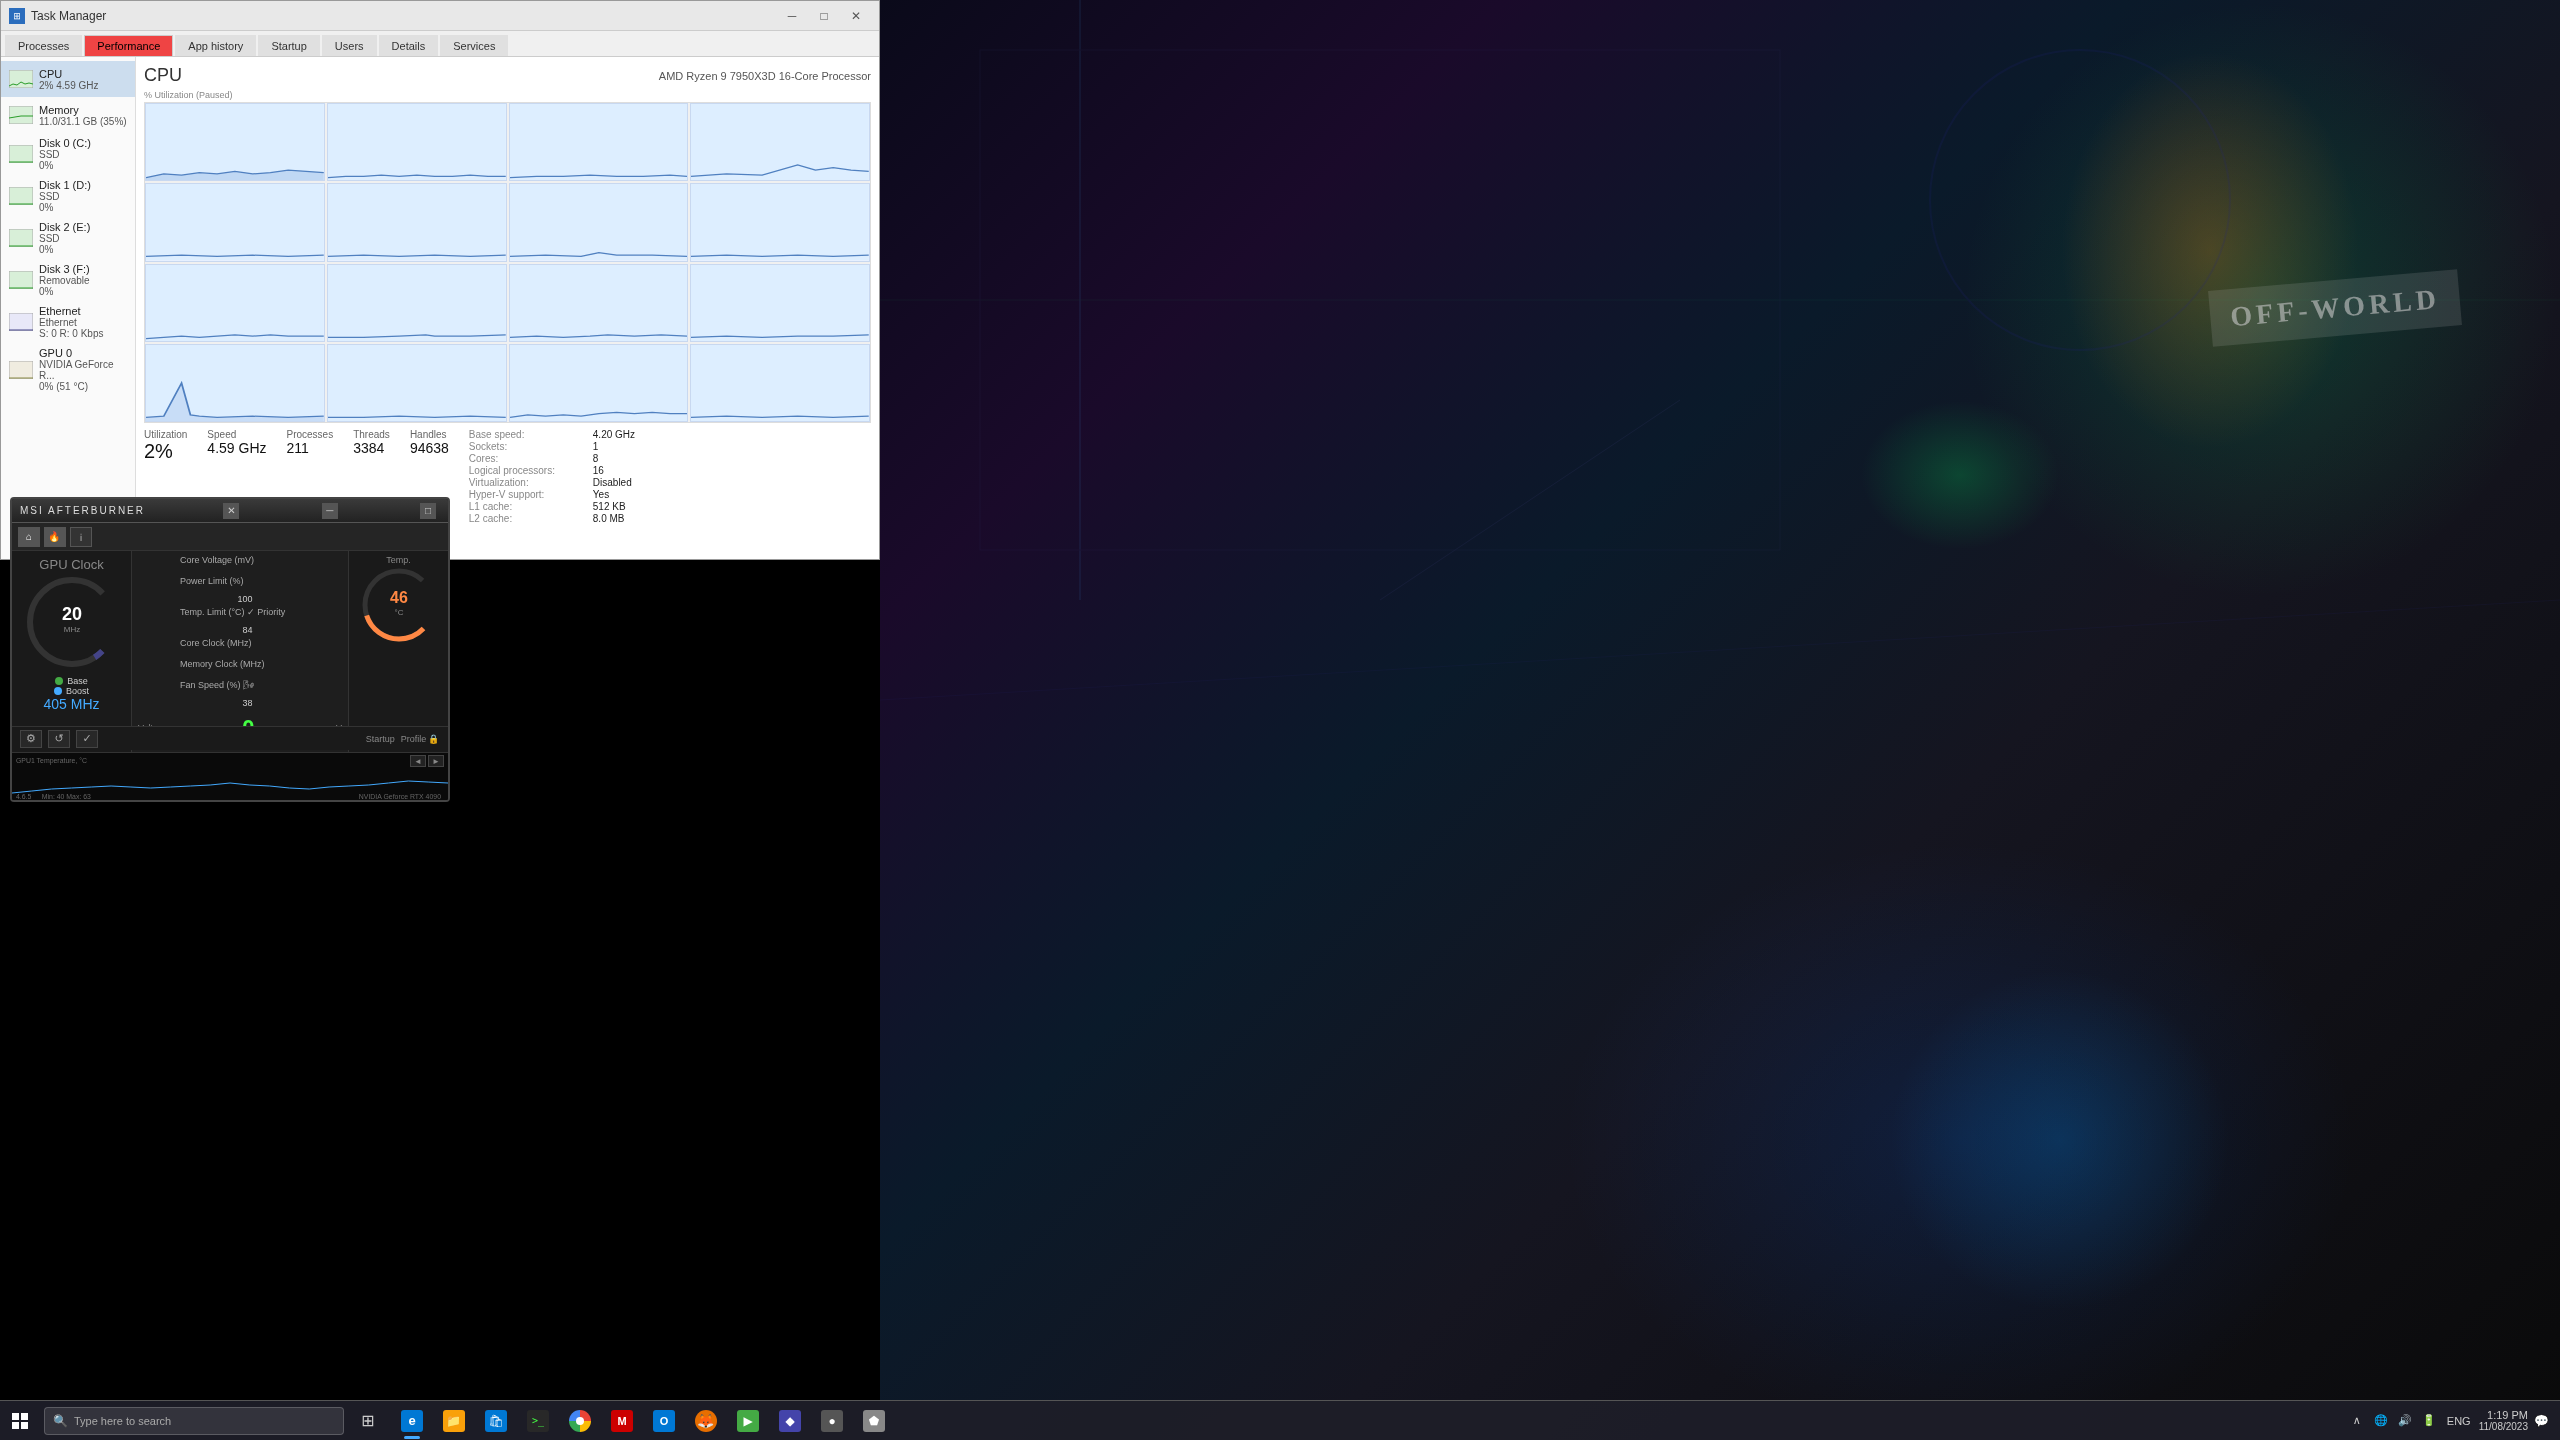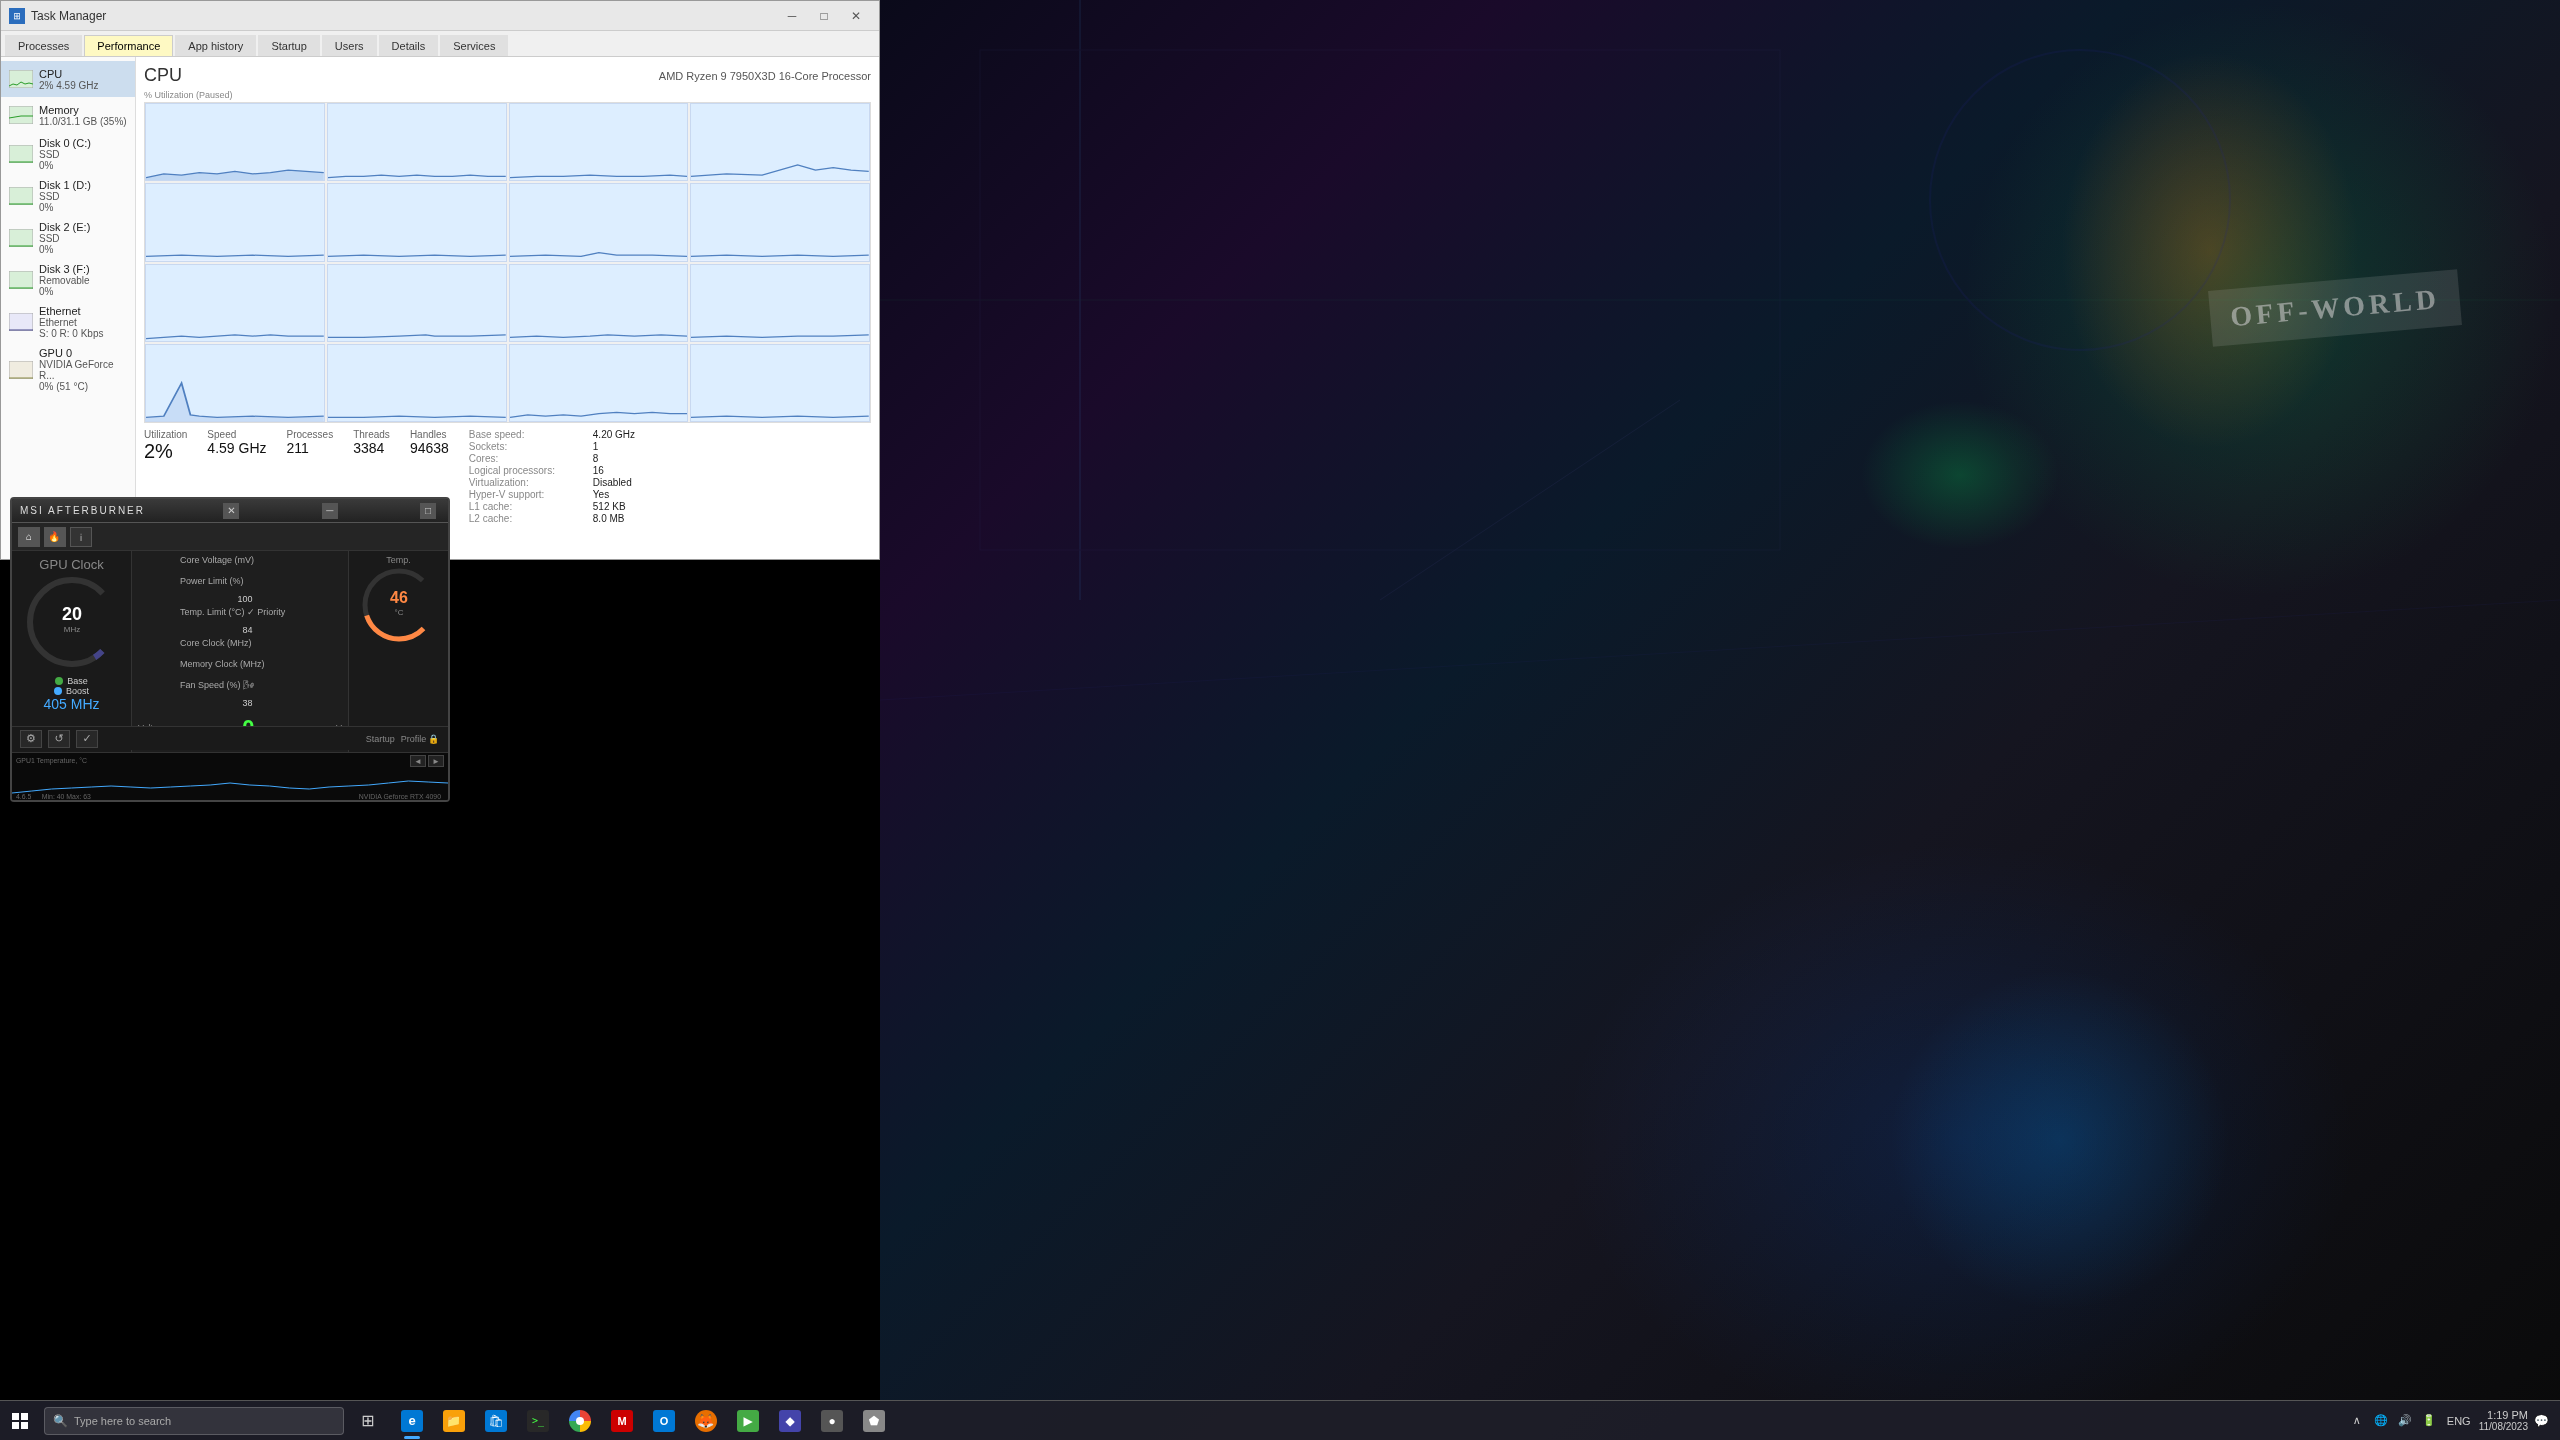--- a/index.html
+++ b/index.html
@@ -89,21 +89,21 @@
       padding: 4px 12px;
       font-size: 11px;
       cursor: pointer;
       color: #333;
       border: 1px solid transparent;
       border-bottom: none;
       margin-right: 2px;
       background: #e0e0e0;
     }
     .tab.active {
-      background: #fef9c3;
+      background: #ef4444;
       border-color: #ccc;
       border-bottom-color: #f5f5f5;
       color: #000;
     }
 
     
     .main-area {
       display: flex;
       flex: 1;
       overflow: hidden;

